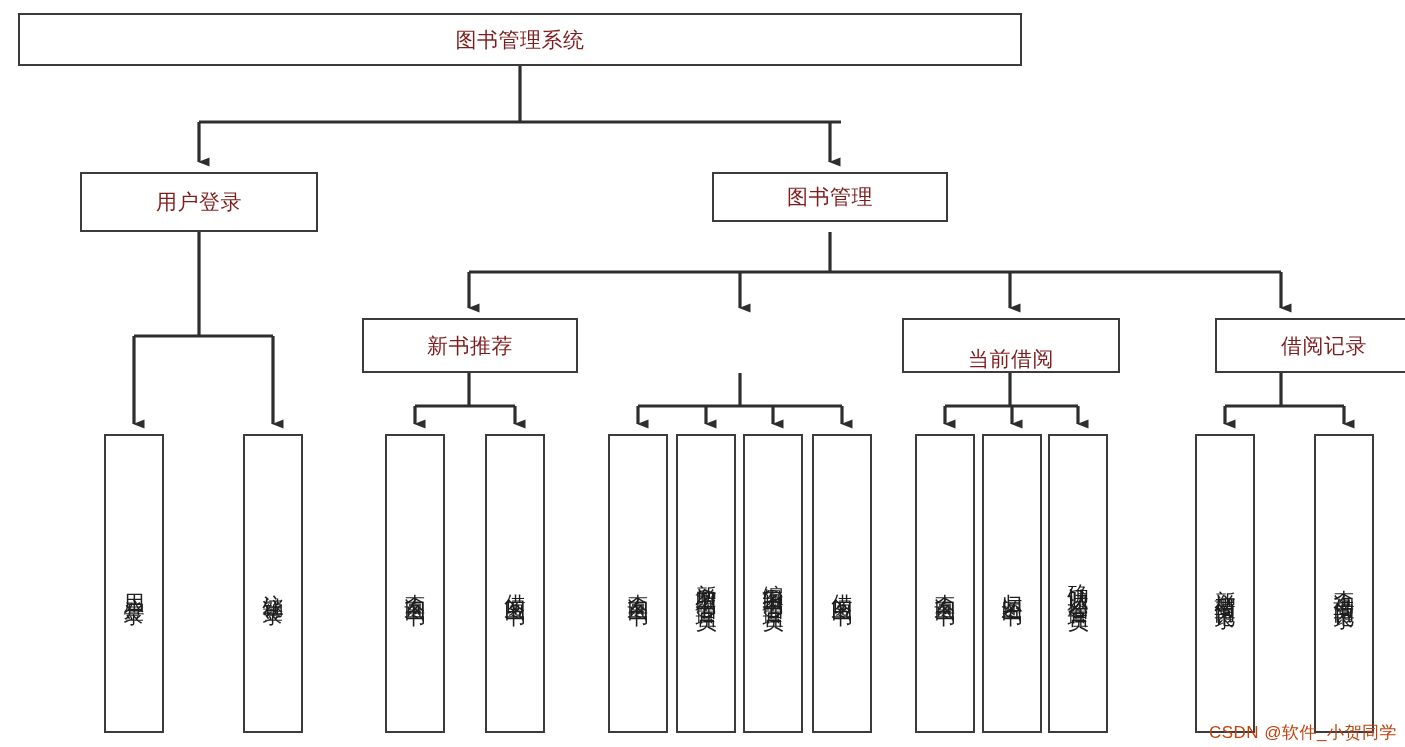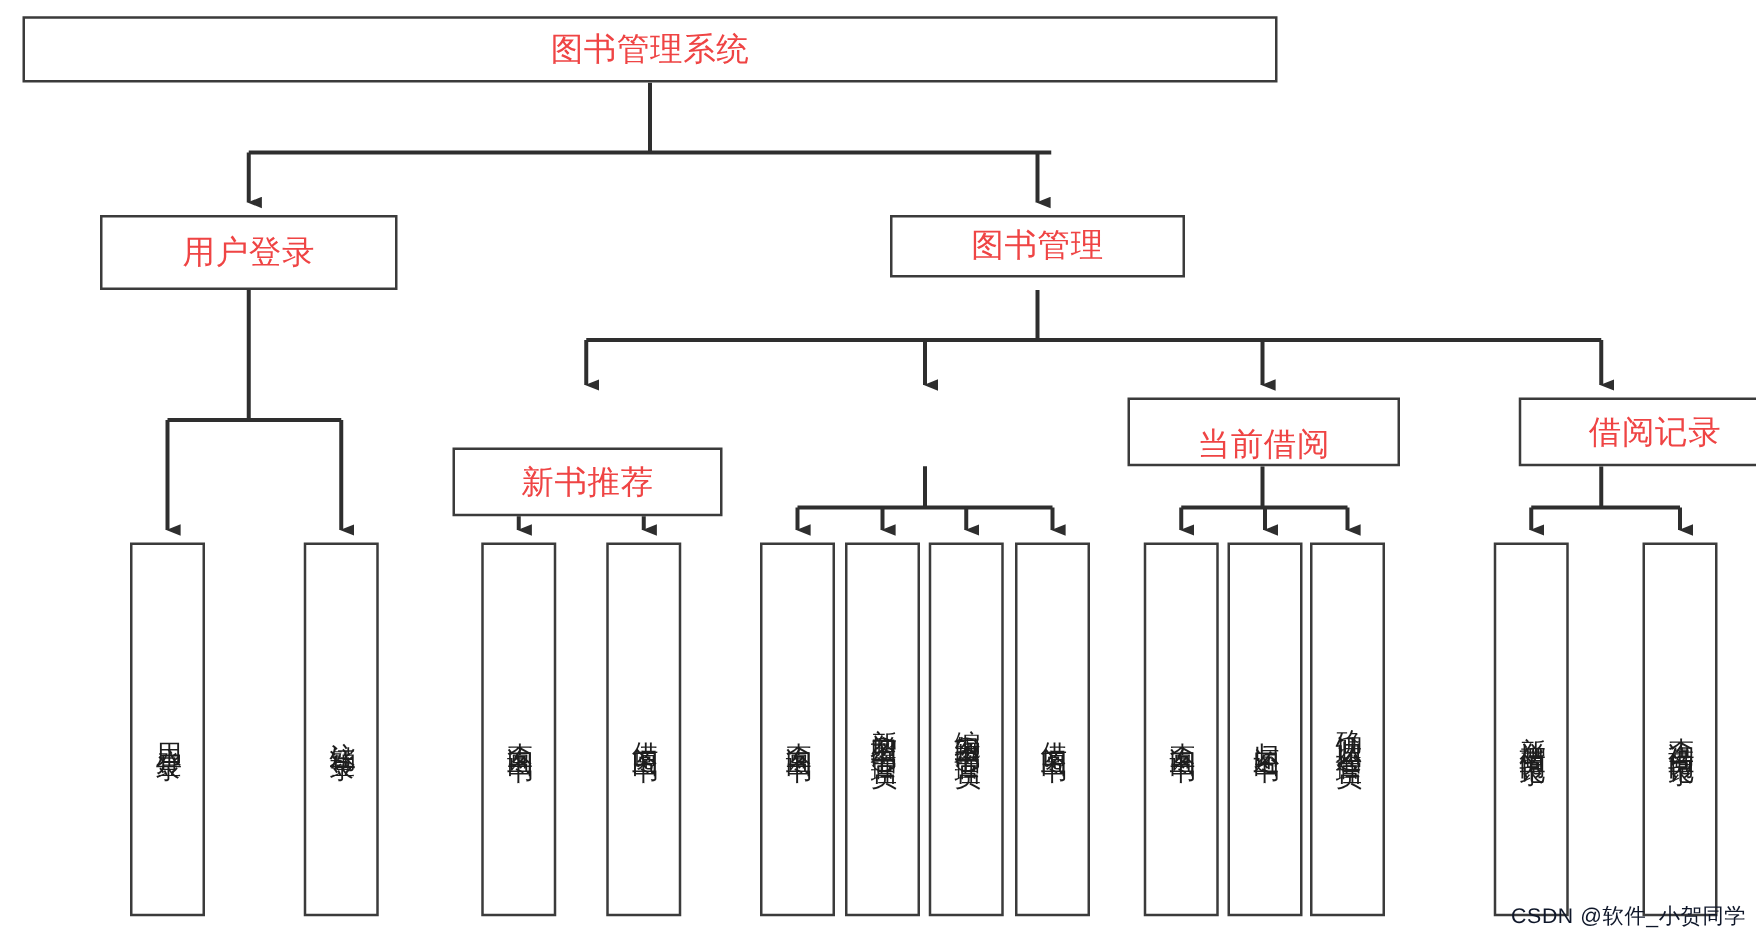--- a/index.html
+++ b/index.html
@@ -28,22 +28,22 @@
     position: absolute;
     box-sizing: border-box;
     background: #ffffff;
     border: 2.5px solid #3b3b3b;
     display: flex;
     align-items: center;
     justify-content: center;
     overflow: hidden;
   }
   .node-label-h {
-    font-size: 26px;
-    color: #ef4444;
+    font-size: 21px;
+    color: #7f1d1d;
     line-height: 1.2;
     white-space: nowrap;
     letter-spacing: 0.5px;
   }
   .node-label-v {
     writing-mode: vertical-rl;
     text-orientation: upright;
     -webkit-text-orientation: upright;
     font-size: 21px;
     color: #1d1d1d;
@@ -54,21 +54,21 @@
   .leaf-box {
     align-items: center;
     justify-content: center;
     padding-top: 2px;
   }
   #watermark {
     position: absolute;
     right: 8px;
     bottom: 3px;
     font-size: 17px;
-    color: #0f172a;
+    color: #c2410c;
     letter-spacing: 0.5px;
     white-space: nowrap;
     pointer-events: none;
   }
 </style>
 </head>
 <body>
 
 <div id="diagram-root">
 
@@ -128,21 +128,21 @@
   </div>
 
   <div class="node-box" style="left:80px;top:172px;width:238px;height:60px;">
     <span class="node-label-h">用户登录</span>
   </div>
 
   <div class="node-box" style="left:712px;top:172px;width:236px;height:50px;">
     <span class="node-label-h">图书管理</span>
   </div>
 
-  <div class="node-box" style="left:362px;top:318px;width:216px;height:55px;margin-top:40px;">
+  <div class="node-box" style="left:362px;top:318px;width:216px;height:55px;">
     <span class="node-label-h">新书推荐</span>
   </div>
 
 
   <div class="node-box" style="left:902px;top:318px;width:218px;height:55px;align-items:flex-end;">
     <span class="node-label-h">当前借阅</span>
   </div>
 
   <div class="node-box" style="left:1172px;top:318px;width:218px;height:55px;margin-left:43px;">
     <span class="node-label-h">借阅记录</span>

